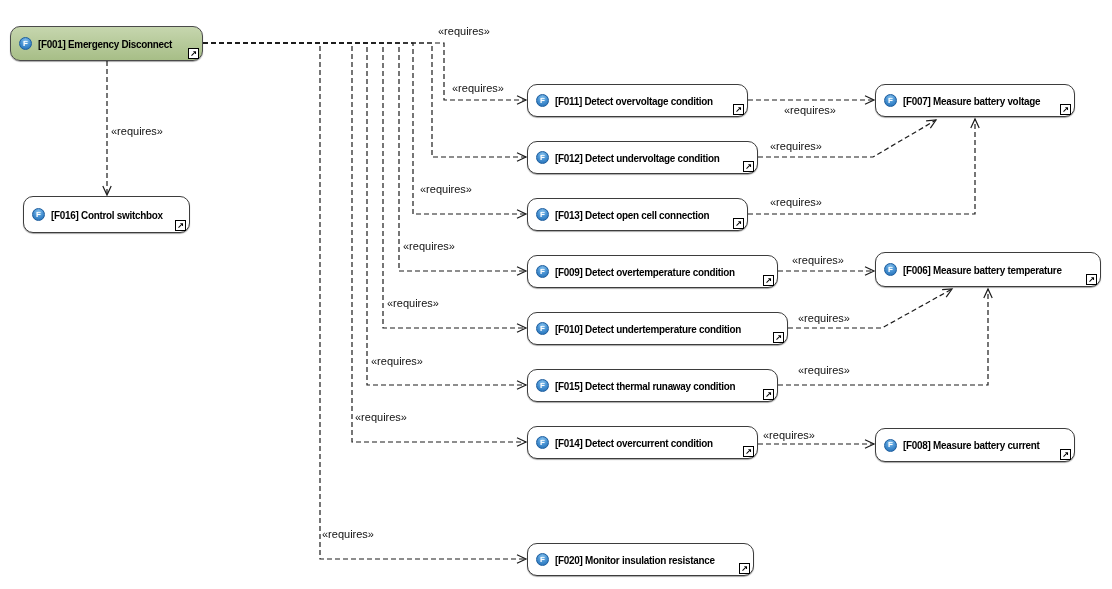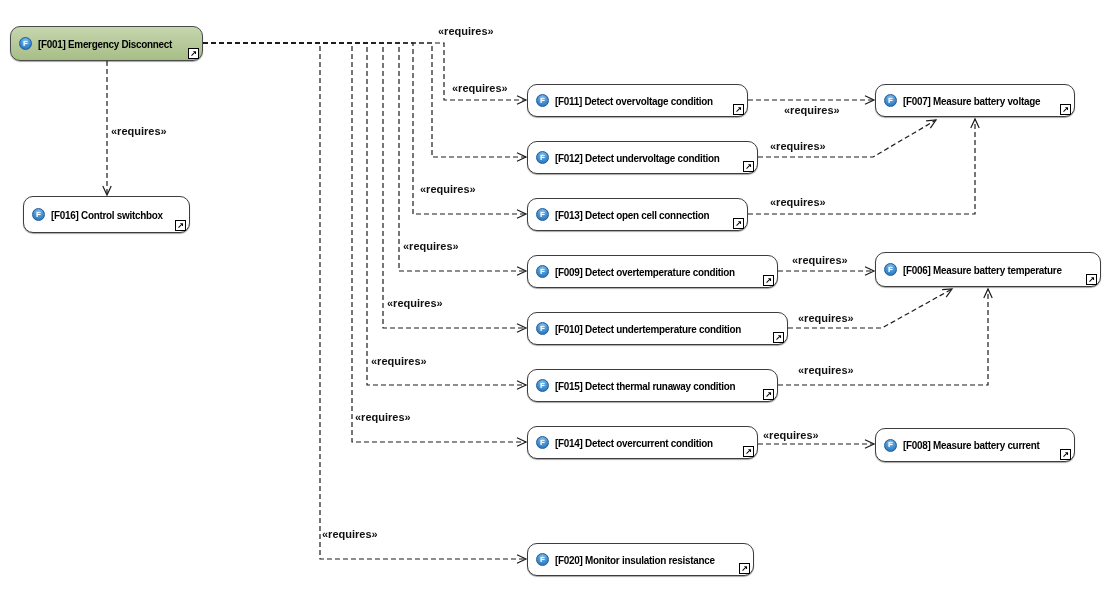--- a/index.html
+++ b/index.html
@@ -2,21 +2,21 @@
 <html><head>
 <meta charset="utf-8">
 <style>
   * { margin:0; padding:0; box-sizing:border-box; }
   html,body { background:#ffffff; }
   body { font-family:"Liberation Sans", sans-serif; }
   .canvas { position:relative; width:1112px; height:589px; background:#fff; overflow:hidden; }
   .wires { position:absolute; left:0; top:0; width:1112px; height:589px; }
   .edge { fill:none; stroke:#1c1c1c; stroke-width:1.2; stroke-dasharray:5 3; }
   .edge-label {
-    position:absolute; font-size:11px; font-weight:bold; color:#111;
+    position:absolute; font-size:11px; font-weight:normal; color:#111;
     white-space:nowrap; background:#fff; padding:0 1px; line-height:12px;
   }
   .node {
     position:absolute; display:flex; align-items:center; gap:6px;
     padding:0 9px 0 8px; background:#fff;
     border:1.4px solid #3d3d3d; border-radius:10px;
     box-shadow:0 1px 1px rgba(0,0,0,0.35);
   }
   .node.green { background:linear-gradient(180deg,#c6d6ae 0%, #a7be87 100%); border-color:#4a4a4a; }
   .fbadge {

